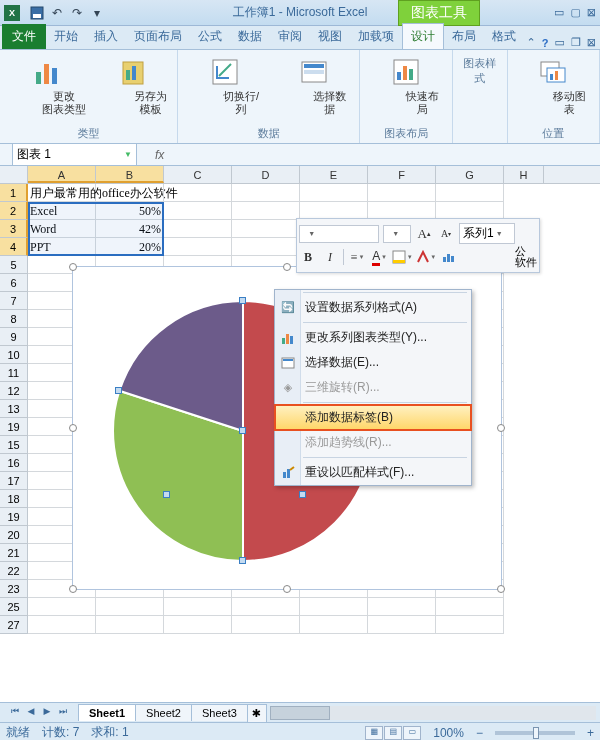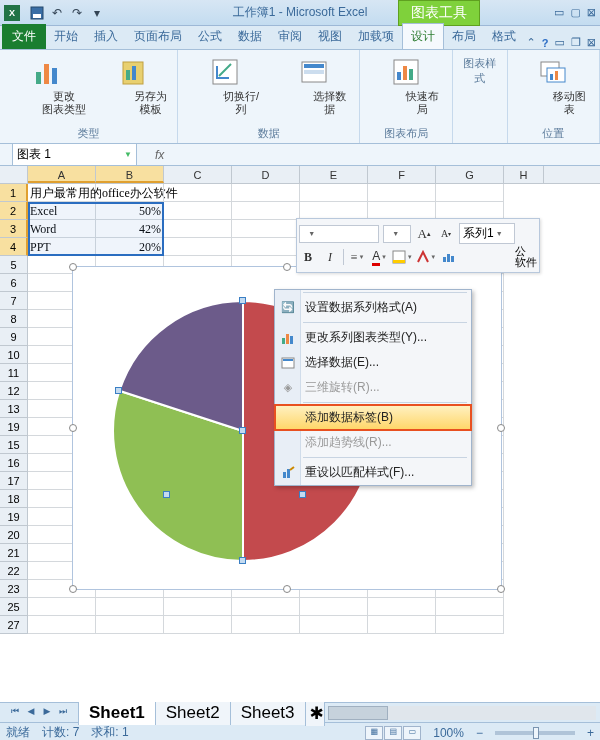--- a/index.html
+++ b/index.html
@@ -73,21 +73,21 @@
 .cm-item.disabled { color: #999; }
 .cm-item.highlighted { background: linear-gradient(#fff0c0, #ffd76a); border: 2px solid #e85020; margin: -1px; padding: 3px 7px 3px 29px; }
 .cm-icon { position: absolute; left: 4px; width: 18px; height: 16px; display: flex; align-items: center; justify-content: center; font-size: 11px; }
 .cm-sep { height: 1px; background: #c8d4e2; margin: 2px 4px 2px 28px; }
 .cm-iconcol { position: absolute; left: 0; top: 0; bottom: 0; width: 26px; background: #e8eef6; border-right: 1px solid #d0dcea; }
 
 
 .sheet-tabs { height: 20px; display: flex; align-items: center; border-top: 1px solid #a5bfd9; background: #dceaf5; }
 .sheet-nav { display: flex; margin: 0 8px; gap: 2px; }
 .sheet-nav-btn { width: 14px; height: 14px; font-size: 9px; color: #3b6a9a; text-align: center; cursor: pointer; }
-.sheet-tab { padding: 2px 10px; background: #f0f5fa; border: 1px solid #a5bfd9; border-bottom: none; font-size: 17px; cursor: pointer; margin-right: -1px; }
+.sheet-tab { padding: 2px 10px; background: #f0f5fa; border: 1px solid #a5bfd9; border-bottom: none; font-size: 11px; cursor: pointer; margin-right: -1px; }
 .sheet-tab.active { background: #fff; font-weight: bold; }
 .hscroll { flex: 1; height: 14px; background: #e0e6ec; margin: 0 4px; position: relative; }
 .hscroll-thumb { position: absolute; left: 0; width: 60px; height: 100%; background: #c6d2dc; border: 1px solid #a0b0c0; }
 
 
 .status-bar { height: 20px; background: #dceaf5; border-top: 1px solid #a5bfd9; display: flex; align-items: center; font-size: 11px; color: #3b6a9a; padding: 0 6px; gap: 12px; }
 .status-bar .spacer { flex: 1; }
 .zoom-slider { width: 80px; height: 4px; background: #b0c4d8; position: relative; }
 .zoom-thumb { position: absolute; left: 38px; top: -4px; width: 6px; height: 12px; background: #eef5fb; border: 1px solid #7a94b0; }
 .view-btns { display: flex; gap: 1px; }

